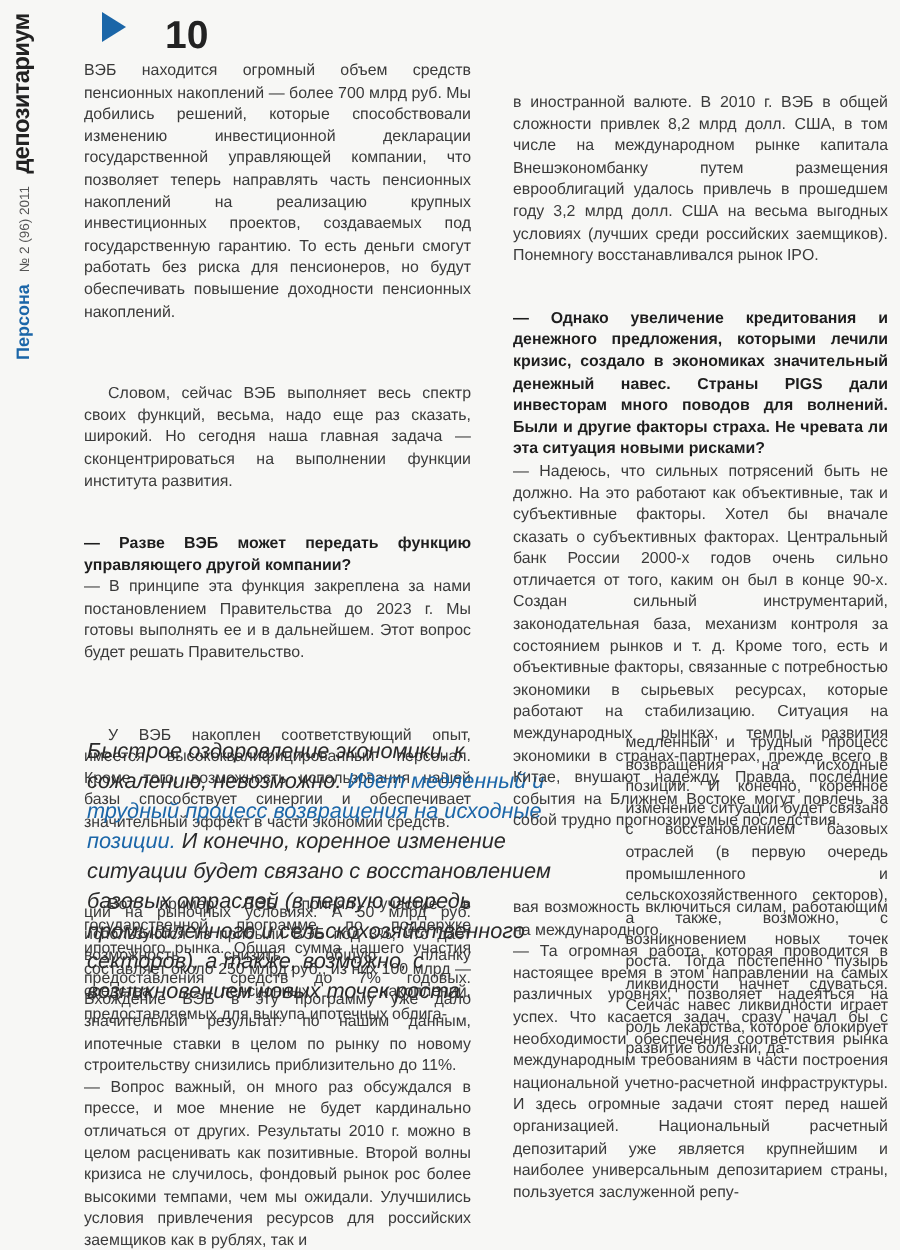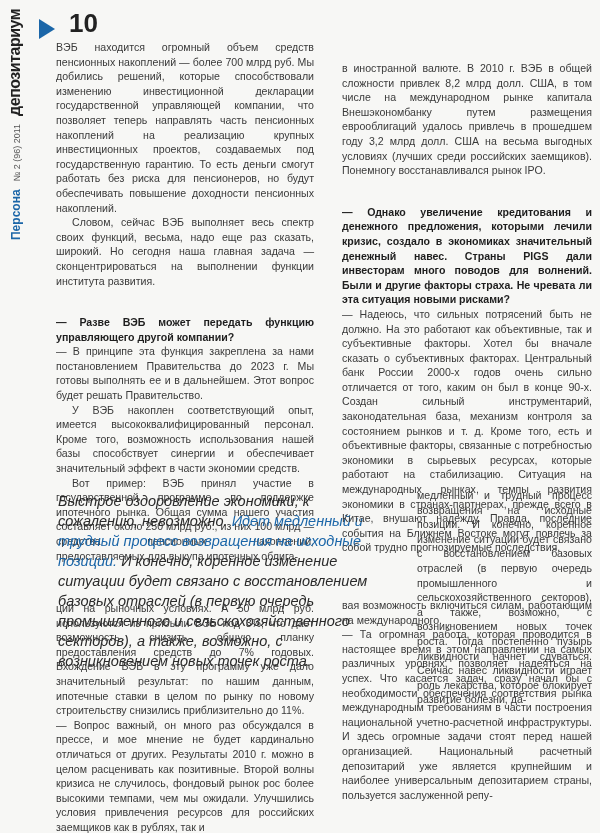--- a/index.html
+++ b/index.html
@@ -2,40 +2,40 @@
 <html><head>
 <meta charset="utf-8">
 <style>
   html, body { margin: 0; padding: 0; }
   body {
     width: 600px; height: 833px; overflow: hidden; position: relative;
     background: #f7f7f5;
     font-family: "Liberation Sans", sans-serif;
     color: #3a3a3a;
   }
-  .page-header { position: absolute; left: 39px; top: 8px; display: flex; align-items: flex-end; }
+  .page-header { position: absolute; left: 68px; top: 8px; display: flex; align-items: flex-start; gap: 12px; }
   .triangle {
     width: 0; height: 0;
     border-top: 10px solid transparent; border-bottom: 10px solid transparent;
     border-left: 16px solid #1b66a8; margin-right: 14px;
   }
   .page-number { font-size: 26px; font-weight: bold; color: #222; font-family: "Liberation Sans", sans-serif; }
 
   .side-label {
     position: absolute; left: 6px; top: 240px;
     transform: rotate(-90deg); transform-origin: left top;
     white-space: nowrap; font-size: 11px; display: flex; align-items: baseline; gap: 8px;
   }
   .side-label .sec { color: #1b66a8; font-weight: bold; font-size: 12px; }
   .side-label .issue { color: #555; font-size: 9px; }
   .side-label .mag { color: #222; font-weight: bold; font-size: 16px; letter-spacing: -0.5px; }
 
   .col { position: absolute; font-size: 10.6px; line-height: 14.6px; text-align: justify; }
   .col p { margin: 0; }
-  .col p.ind { text-indent: 16px; }
+  .col p.ind { text-indent: 16px; margin-top: 40px; }
   .col p.q { font-weight: bold; color: #1e1e1e; margin-top: 27px; }
   .col-left-top { left: 56px; top: 40px; width: 258px; }
   .col-left-bottom { left: 56px; top: 601px; width: 258px; }
   .col-right-top { left: 342px; top: 61px; width: 250px; }
   .col-right-narrow { left: 417px; top: 488px; width: 175px; }
   .col-right-bottom { left: 342px; top: 598px; width: 250px; }
 
   .pullquote {
     position: absolute; left: 58px; top: 491px; width: 335px;
     font-size: 14.5px; line-height: 20px; font-weight: normal; font-style: italic;

